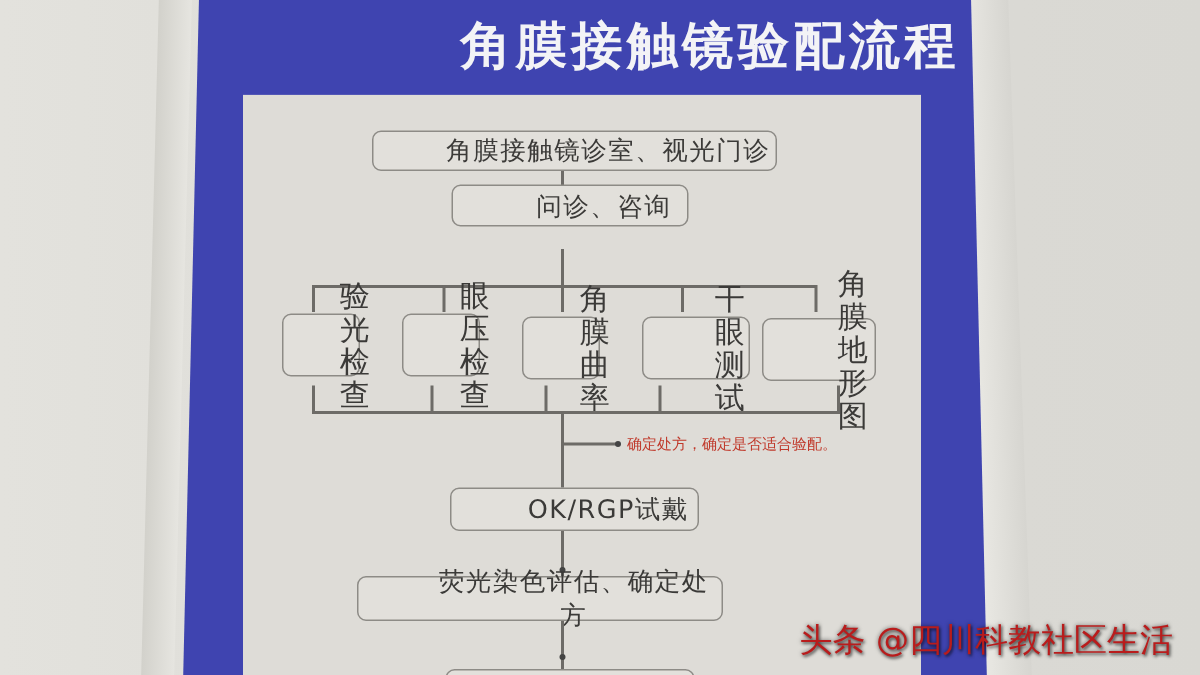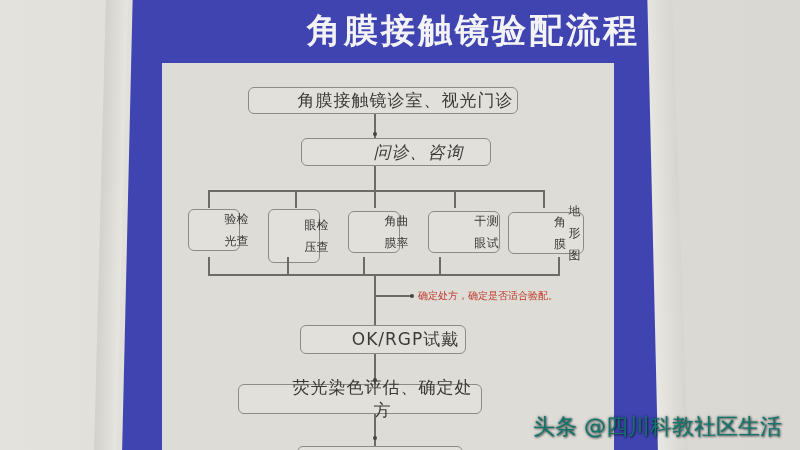--- a/index.html
+++ b/index.html
@@ -13,57 +13,57 @@
           background:linear-gradient(90deg,#e9e8e3,#d6d5d0); transform:skewX(2deg); }
   .poster { position:absolute; left:122px; top:-4px; width:536px; height:460px;
           background:#3f44b0; clip-path:polygon(2% 0,98% 0,100% 100%,0 100%); }
   .title { position:absolute; left:160px; top:8px; width:480px; text-align:right;
           color:#f3f3f6; font-size:34px; font-weight:bold; letter-spacing:3px; }
   .sheet { position:absolute; left:162px; top:63px; width:452px; height:400px;
           background:#dedcd7; clip-path:polygon(0 0,100% 0,101% 100%,-1% 100%); }
   .box { position:absolute; border:1.5px solid #8d8b86; border-radius:6px;
          background:#e2e0db; color:#3b3a38; display:flex; align-items:center;
          justify-content:center; text-align:center; box-sizing:border-box;padding-left:45px; }
-  .box.small { font-size:12px; line-height:22px; }
+  .box.small { font-size:20px; line-height:22px; flex-direction:column; }
   .box.wide { font-size:17px; letter-spacing:1px; }
   .line { position:absolute; background:#6d6b67; }
   .dot { position:absolute; width:4px; height:4px; border-radius:50%; background:#444; }
   .note { position:absolute; left:418px; top:289px; font-size:10px; color:#c0392b; }
-  .watermark { position:absolute; left:533px; top:412px; font-size:22px; color:#0f766e;
+  .watermark { position:absolute; left:533px; top:412px; font-size:22px; color:#b91c1c;
           text-shadow:0 0 3px rgba(0,0,0,0.55), 1px 1px 2px rgba(0,0,0,0.5); }
 </style>
 </head>
 <body>
 
 <div class="wall"></div>
 <div class="panel-edge-left"></div>
 <div class="panel-edge-right"></div>
 <div class="poster"></div>
 <div class="title">角膜接触镜验配流程</div>
 <div class="sheet"></div>
 
 <div class="box wide" style="left:248px;top:87px;width:270px;height:27px;">角膜接触镜诊室、视光门诊</div>
 <div class="line" style="left:374px;top:114px;width:1.5px;height:24px;"></div>
 <div class="dot" style="left:373px;top:132px;"></div>
 
-<div class="box wide" style="left:301px;top:138px;width:190px;height:28px;font-style:italic;">问诊、咨询</div>
+<div class="box wide" style="left:301px;top:123px;width:158px;height:28px;">问诊、咨询</div>
 <div class="line" style="left:374px;top:166px;width:1.5px;height:24px;"></div>
 
 <div class="line" style="left:208px;top:190px;width:336px;height:1.5px;"></div>
 <div class="line" style="left:208px;top:190px;width:1.5px;height:18px;"></div>
 <div class="line" style="left:295px;top:190px;width:1.5px;height:18px;"></div>
 <div class="line" style="left:374px;top:190px;width:1.5px;height:18px;"></div>
 <div class="line" style="left:454px;top:190px;width:1.5px;height:18px;"></div>
 <div class="line" style="left:543px;top:190px;width:1.5px;height:18px;"></div>
 
 <div class="box small" style="left:188px;top:209px;width:52px;height:42px;">
   <span>验光</span>
   <span>检查</span>
 </div>
-<div class="box small" style="left:268px;top:209px;width:52px;height:54px;">
+<div class="box small" style="left:268px;top:209px;width:52px;height:42px;">
   <span>眼压</span>
   <span>检查</span>
 </div>
 <div class="box small" style="left:348px;top:211px;width:52px;height:42px;">
   <span>角膜</span>
   <span>曲率</span>
 </div>
 <div class="box small" style="left:428px;top:211px;width:72px;height:42px;">
   <span>干眼</span>
   <span>测试</span>

